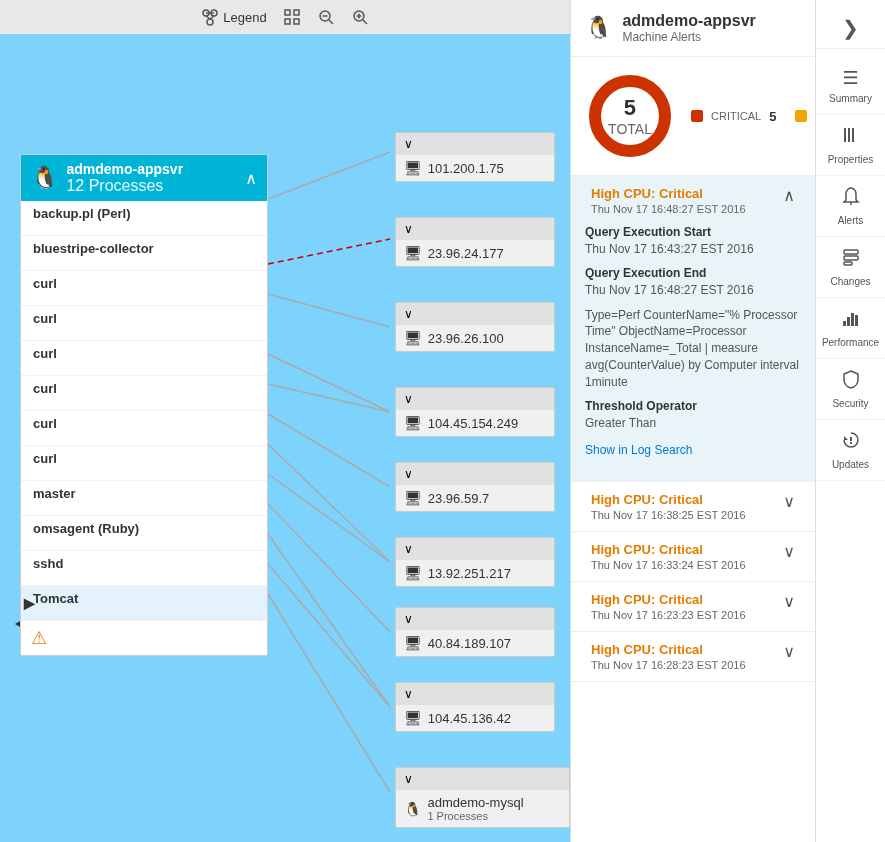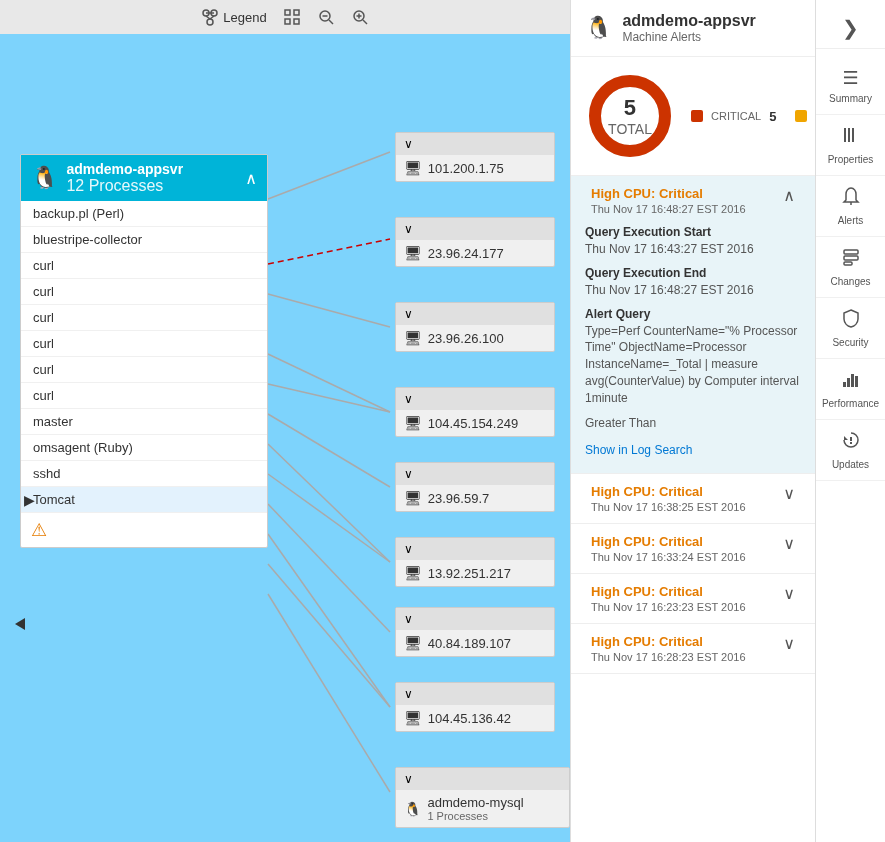--- a/index.html
+++ b/index.html
@@ -68,25 +68,26 @@
     .node-collapse-btn {
       margin-left: auto;
       color: white;
       background: none;
       border: none;
       font-size: 16px;
       cursor: pointer;
     }
 
     .node-item {
-      padding: 5px 10px 5px 12px;
+      padding: 5px 10px 14px 12px;
       font-size: 13px;
       color: #333;
       border-bottom: 1px solid #f0f0f0;
       cursor: pointer;
+      font-weight: bold;
     }
     .node-item.selected { background: #e3f2fd; }
 
     .node-warning {
       padding: 6px 10px;
       display: flex;
       align-items: center;
       gap: 6px;
     }
 
@@ -211,21 +212,21 @@
 
     .alert-expand-btn {
       background: none;
       border: none;
       cursor: pointer;
       color: #555;
       font-size: 16px;
     }
 
     .alert-detail {
-      padding: 0 14px 16px 14px;
+      padding: 0 14px 24px 14px;
       font-size: 12px;
       color: #333;
     }
 
     .alert-detail-row { margin-bottom: 8px; }
     .alert-detail-label { font-weight: 600; color: #333; margin-bottom: 2px; }
     .alert-detail-value { color: #555; line-height: 1.4; }
 
     .show-log-link {
       color: #0078d4;
@@ -531,24 +532,24 @@
         <div class="alert-detail">
           <div class="alert-detail-row">
             <div class="alert-detail-label">Query Execution Start</div>
             <div class="alert-detail-value">Thu Nov 17 16:43:27 EST 2016</div>
           </div>
           <div class="alert-detail-row">
             <div class="alert-detail-label">Query Execution End</div>
             <div class="alert-detail-value">Thu Nov 17 16:48:27 EST 2016</div>
           </div>
           <div class="alert-detail-row">
-            <div class="alert-detail-label">Alert Query</div>
             <div class="alert-detail-value">Type=Perf CounterName="% Processor Time" ObjectName=Processor InstanceName=_Total | measure avg(CounterValue) by Computer interval 1minute</div>
           </div>
           <div class="alert-detail-row">
+            <div class="alert-detail-label">Threshold Operator</div>
             <div class="alert-detail-value">Greater Than</div>
           </div>
           <a class="show-log-link">Show in Log Search</a>
         </div>
       </div>
 
       <div class="alert-item">
         <div class="alert-item-header">
           <div>
             <div class="alert-title">High CPU: Critical</div>
@@ -620,43 +621,43 @@
     </div>
     <div class="side-nav-item">
       <span class="side-nav-icon">
         <svg width="20" height="20" viewBox="0 0 20 20">
           <rect x="3" y="3" width="14" height="4" rx="1" fill="none" stroke="#555" stroke-width="1.5"></rect>
           <rect x="3" y="9" width="14" height="4" rx="1" fill="none" stroke="#555" stroke-width="1.5"></rect>
           <rect x="3" y="15" width="8" height="3" rx="1" fill="none" stroke="#555" stroke-width="1.5"></rect>
         </svg>
       </span>
       <span class="side-nav-label">Changes</span>
-    </div>
-    <div class="side-nav-item">
-      <span class="side-nav-icon">
-        <svg width="20" height="20" viewBox="0 0 20 20">
-          <path d="M10 2 L17 5 L17 11 C17 15 13.5 18 10 19 C6.5 18 3 15 3 11 L3 5 Z" fill="none" stroke="#555" stroke-width="1.5"></path>
-        </svg>
-      </span>
-      <span class="side-nav-label">Security</span>
     </div>
     <div class="side-nav-item">
       <span class="side-nav-icon">
         <svg width="20" height="20" viewBox="0 0 20 20">
           <rect x="2" y="13" width="3" height="5" fill="#555"></rect>
           <rect x="6" y="9" width="3" height="9" fill="#555"></rect>
           <rect x="10" y="5" width="3" height="13" fill="#555"></rect>
           <rect x="14" y="7" width="3" height="11" fill="#555"></rect>
         </svg>
       </span>
       <span class="side-nav-label">Performance</span>
     </div>
     <div class="side-nav-item">
       <span class="side-nav-icon">
         <svg width="20" height="20" viewBox="0 0 20 20">
+          <path d="M10 2 L17 5 L17 11 C17 15 13.5 18 10 19 C6.5 18 3 15 3 11 L3 5 Z" fill="none" stroke="#555" stroke-width="1.5"></path>
+        </svg>
+      </span>
+      <span class="side-nav-label">Security</span>
+    </div>
+    <div class="side-nav-item">
+      <span class="side-nav-icon">
+        <svg width="20" height="20" viewBox="0 0 20 20">
           <path d="M10 3 A7 7 0 1 1 3 10" fill="none" stroke="#555" stroke-width="1.5"></path>
           <polygon points="3,6 3,10 7,10" fill="#555"></polygon>
           <rect x="9" y="7" width="2" height="4" fill="#555"></rect>
           <rect x="9" y="12" width="2" height="2" fill="#555"></rect>
         </svg>
       </span>
       <span class="side-nav-label">Updates</span>
     </div>
   </div>
 </div>

